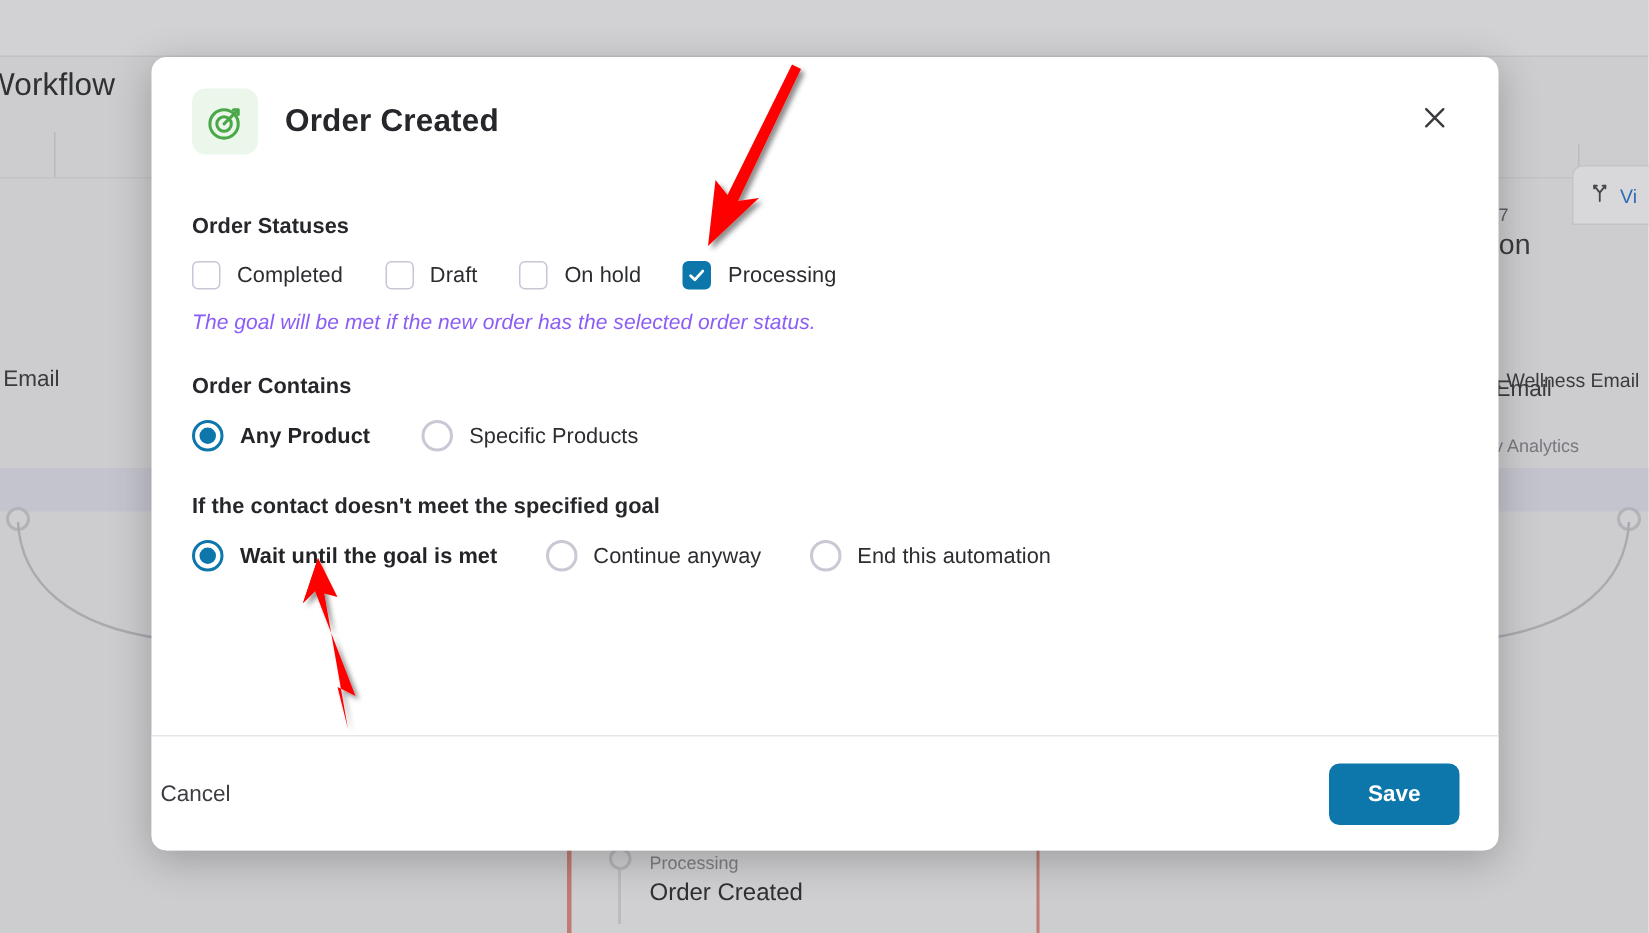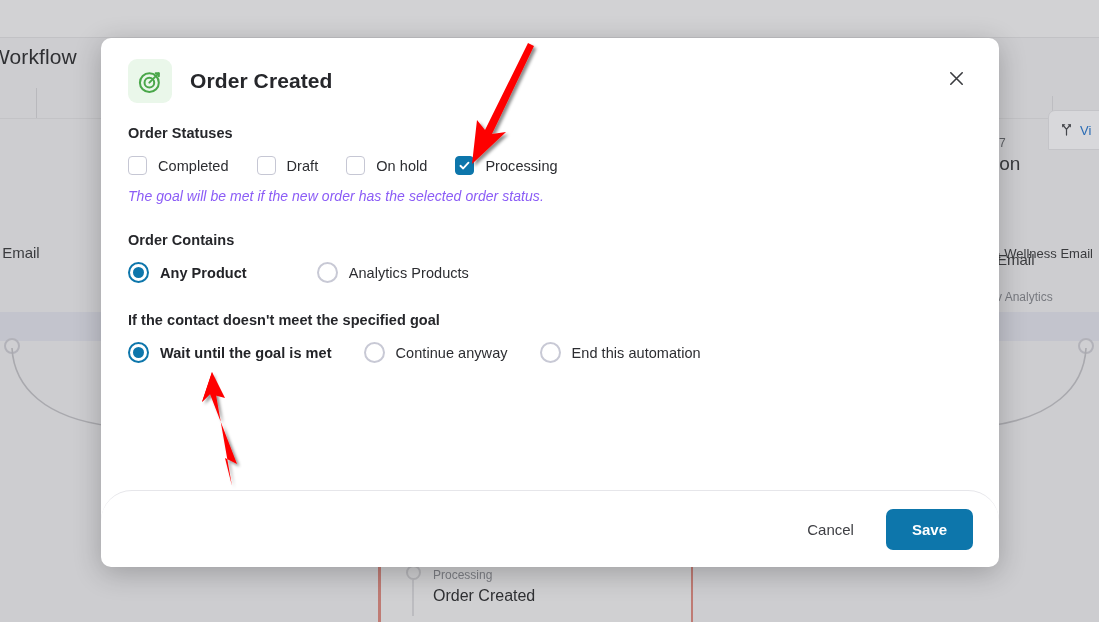--- a/index.html
+++ b/index.html
@@ -130,22 +130,22 @@
     display:flex; align-items:center; justify-content:center;
   }
   .radio.checked { border:2.5px solid #0d76ab; }
   .radio.checked::after {
     content:""; width:11px; height:11px; border-radius:50%; background:#0d76ab;
   }
 
   .modal-footer {
     position:absolute; left:0; bottom:0; width:898px; height:77px;
     border-top:1px solid #e6e6ea; background:#fff;
-    display:flex; align-items:center; justify-content:flex-end;
-    gap:26px; padding-right:26px;border-radius:31px;
+    display:flex; align-items:center; justify-content:space-between;
+    gap:26px; padding-right:26px;
   }
   .btn-cancel {
     background:transparent; border:none; font-size:15px; color:#3d3e43;
     cursor:pointer; font-family:inherit; padding:8px 6px;
   }
   .btn-save {
     background:#0d76ab; color:#ffffff; border:none; border-radius:7px;
     font-size:15px; font-weight:700; padding:12px 26px; cursor:pointer;
     font-family:inherit;
   }
@@ -214,21 +214,21 @@
     <div class="modal-title">Order Created</div>
     <button class="close-btn">
       <svg width="19" height="19" viewBox="0 0 20 20" stroke="#3a3b3f" stroke-width="1.7" stroke-linecap="round">
         <path d="M4 4 L16 16 M16 4 L4 16"></path>
       </svg>
     </button>
   </div>
 
   <div class="modal-body">
 
-    <div class="section-label" style="margin-top:22px;">Order Statuses</div>
+    <div class="section-label" style="margin-top:40px;">Order Statuses</div>
 
     <div class="opt-row" style="margin-top:15px;">
       <div class="opt" style="margin-right:28px;">
         <span class="cbox"></span>
         <span class="opt-label">Completed</span>
       </div>
       <div class="opt" style="margin-right:28px;">
         <span class="cbox"></span>
         <span class="opt-label">Draft</span>
       </div>
@@ -243,28 +243,28 @@
           </svg>
         </span>
         <span class="opt-label">Processing</span>
       </div>
     </div>
 
     <div class="hint" style="margin-top:13px;">The goal will be met if the new order has the selected order status.</div>
 
     <div class="section-label" style="margin-top:28px;">Order Contains</div>
 
-    <div class="opt-row" style="margin-top:14px;gap:36px;">
+    <div class="opt-row" style="margin-top:14px;">
       <div class="opt" style="margin-right:34px;">
         <span class="radio checked"></span>
         <span class="opt-label strong">Any Product</span>
       </div>
       <div class="opt">
         <span class="radio"></span>
-        <span class="opt-label">Analytics Products</span>
+        <span class="opt-label">Specific Products</span>
       </div>
     </div>
 
     <div class="section-label" style="margin-top:29px;">If the contact doesn't meet the specified goal</div>
 
     <div class="opt-row" style="margin-top:14px;">
       <div class="opt" style="margin-right:32px;">
         <span class="radio checked"></span>
         <span class="opt-label strong">Wait until the goal is met</span>
       </div>

